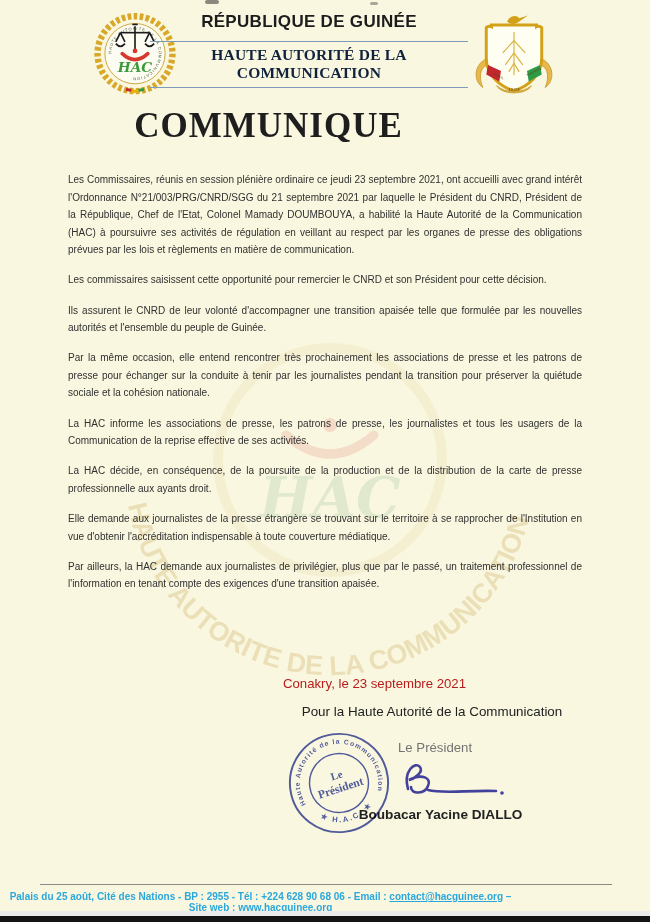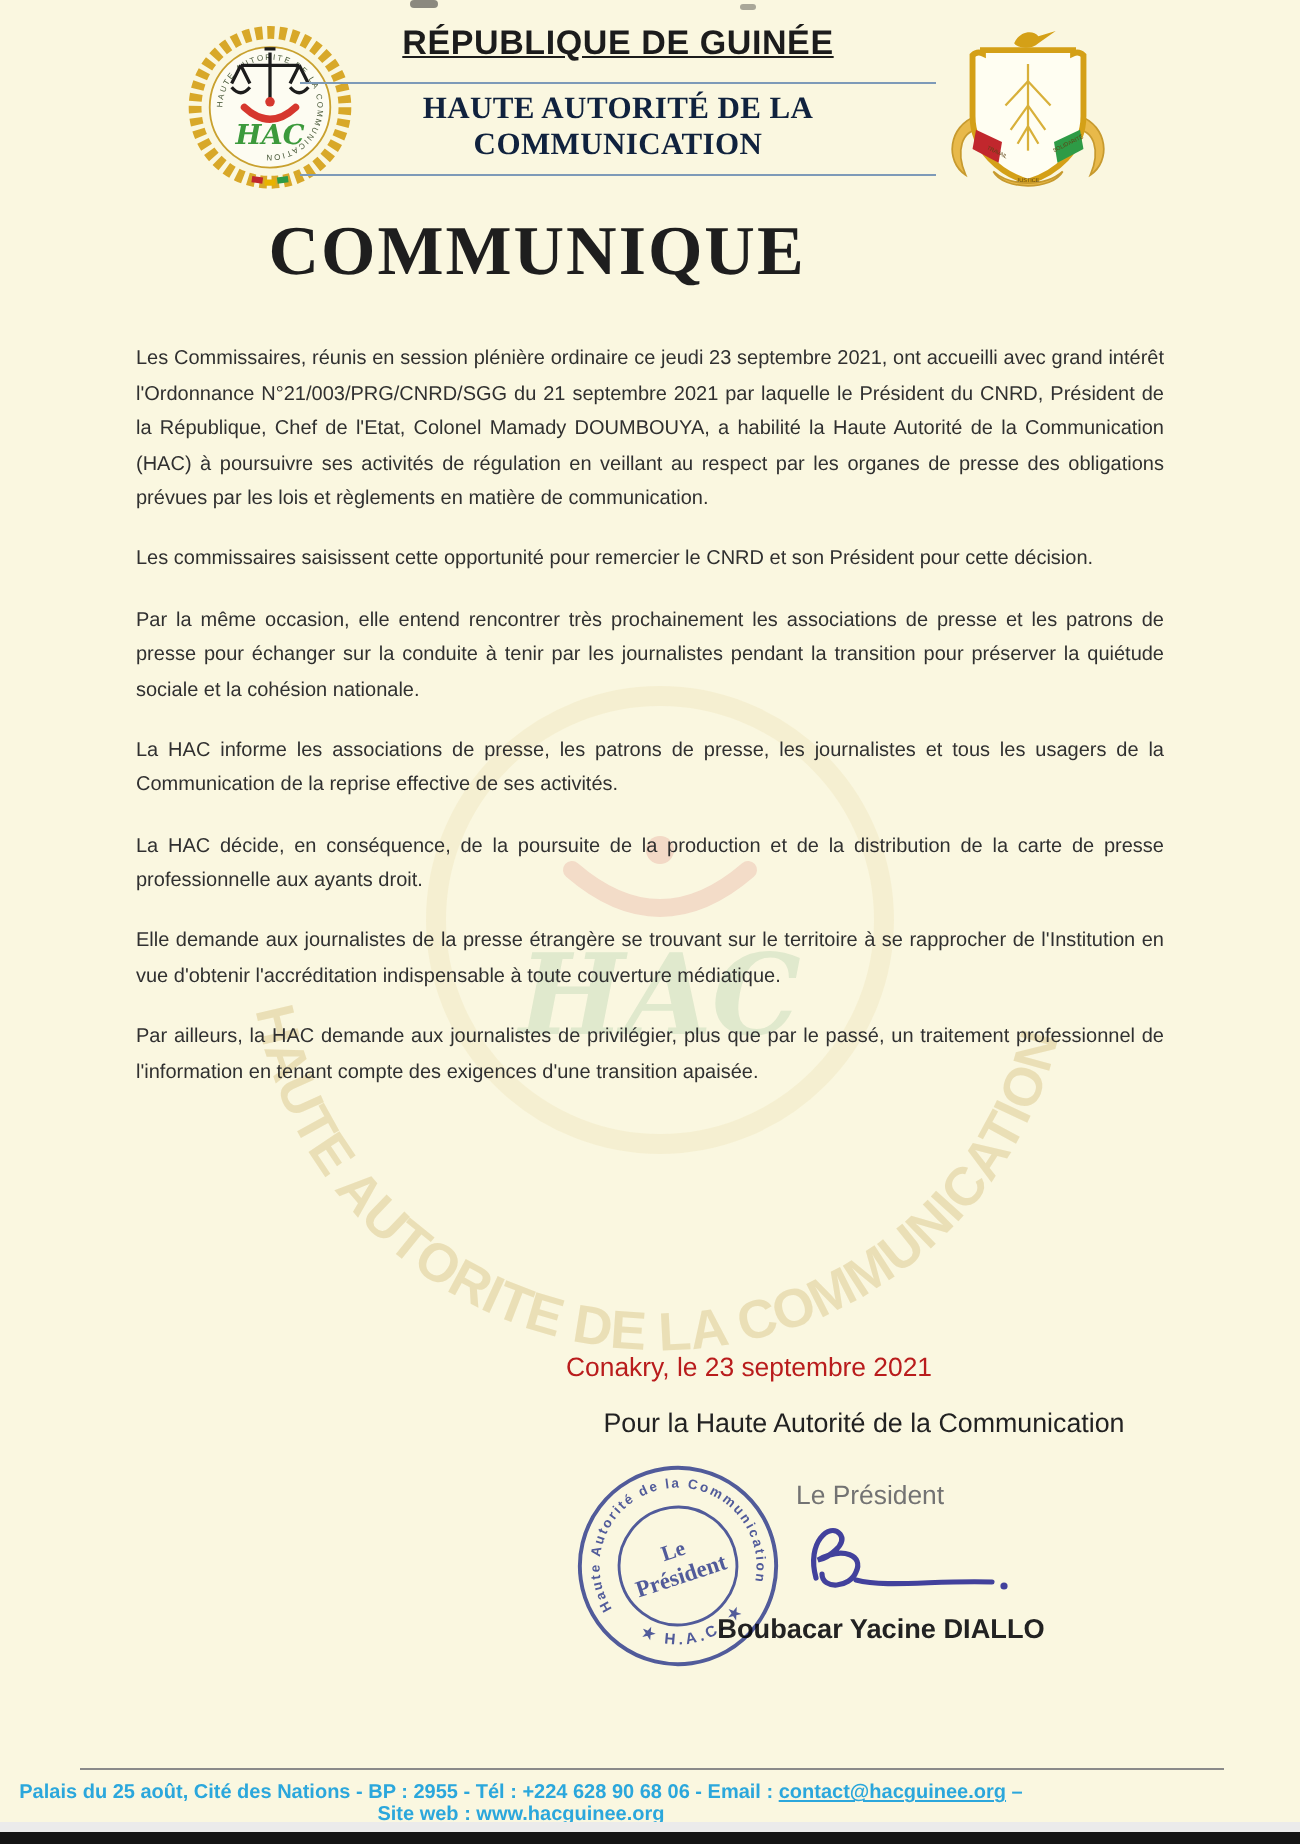--- a/index.html
+++ b/index.html
@@ -4,21 +4,21 @@
 <style>
   html,body{margin:0;padding:0;background:#555;}
   .page{
     position:relative;width:650px;height:922px;overflow:hidden;
     background:#faf7e0;
     font-family:"Liberation Sans", sans-serif;
     color:#333;
   }
   
   .hdr-center{position:absolute;left:150px;top:12px;width:318px;text-align:center;}
-  .republic{font-size:17px;font-weight:bold;color:#1c1c1c;letter-spacing:.3px;text-decoration:underline;}
+  .republic{font-size:17px;font-weight:bold;color:#1c1c1c;letter-spacing:.3px;}
   .motto{margin-top:5px;font-size:12.5px;font-weight:bold;}
   .motto .w-red{color:#c0392b;} .motto .sep1{color:#d4a017;}
   .motto .w-gold{color:#d4a017;} .motto .sep2{color:#3a9948;}
   .motto .w-green{color:#3a9948;}
   .inst-box{
     margin-top:9px;border-top:1.5px solid #7d9ab8;border-bottom:1.5px solid #7d9ab8;
     padding:4px 0 5px 0;
     font-family:"Liberation Serif", serif;font-weight:bold;font-size:15.5px;
     color:#10223e;letter-spacing:.2px;
   }
@@ -132,20 +132,21 @@
       <circle cx="240" cy="195" r="112" fill="none" stroke="#e6d7a0" stroke-width="10" opacity="0.45"></circle>
       <circle cx="240" cy="160" r="7" fill="#e08a80" opacity="0.55"></circle>
       <path d="M196,170 Q240,208 284,170" stroke="#e08a80" stroke-width="9" fill="none" stroke-linecap="round" opacity="0.5"></path>
       <text x="240" y="252" text-anchor="middle" font-family="DejaVu Serif, serif" font-style="italic" font-weight="bold" font-size="56" fill="#9cc49a" opacity="0.55">HAC</text>
     </g>
   </svg>
 
   <div class="bodycol">
     <p>Les Commissaires, réunis en session plénière ordinaire ce jeudi 23 septembre 2021, ont accueilli avec grand intérêt l'Ordonnance N°21/003/PRG/CNRD/SGG du 21 septembre 2021 par laquelle le Président du CNRD, Président de la République, Chef de l'Etat, Colonel Mamady DOUMBOUYA, a habilité la Haute Autorité de la Communication (HAC) à poursuivre ses activités de régulation en veillant au respect par les organes de presse des obligations prévues par les lois et règlements en matière de communication.</p>
     <p>Les commissaires saisissent cette opportunité pour remercier le CNRD et son Président pour cette décision.</p>
+    <p>Ils assurent le CNRD de leur volonté d'accompagner une transition apaisée telle que formulée par les nouvelles autorités et l'ensemble du peuple de Guinée.</p>
     <p>Par la même occasion, elle entend rencontrer très prochainement les associations de presse et les patrons de presse pour échanger sur la conduite à tenir par les journalistes pendant la transition pour préserver la quiétude sociale et la cohésion nationale.</p>
     <p>La HAC informe les associations de presse, les patrons de presse, les journalistes et tous les usagers de la Communication de la reprise effective de ses activités.</p>
     <p>La HAC décide, en conséquence, de la poursuite de la production et de la distribution de la carte de presse professionnelle aux ayants droit.</p>
     <p>Elle demande aux journalistes de la presse étrangère se trouvant sur le territoire à se rapprocher de l'Institution en vue d'obtenir l'accréditation indispensable à toute couverture médiatique.</p>
     <p>Par ailleurs, la HAC demande aux journalistes de privilégier, plus que par le passé, un traitement professionnel de l'information en tenant compte des exigences d'une transition apaisée.</p>
   </div>
 
   <div class="dateline">Conakry, le 23 septembre 2021</div>
   <div class="for-line">Pour la Haute Autorité de la Communication</div>
   <div class="role-line">Le Président</div>

